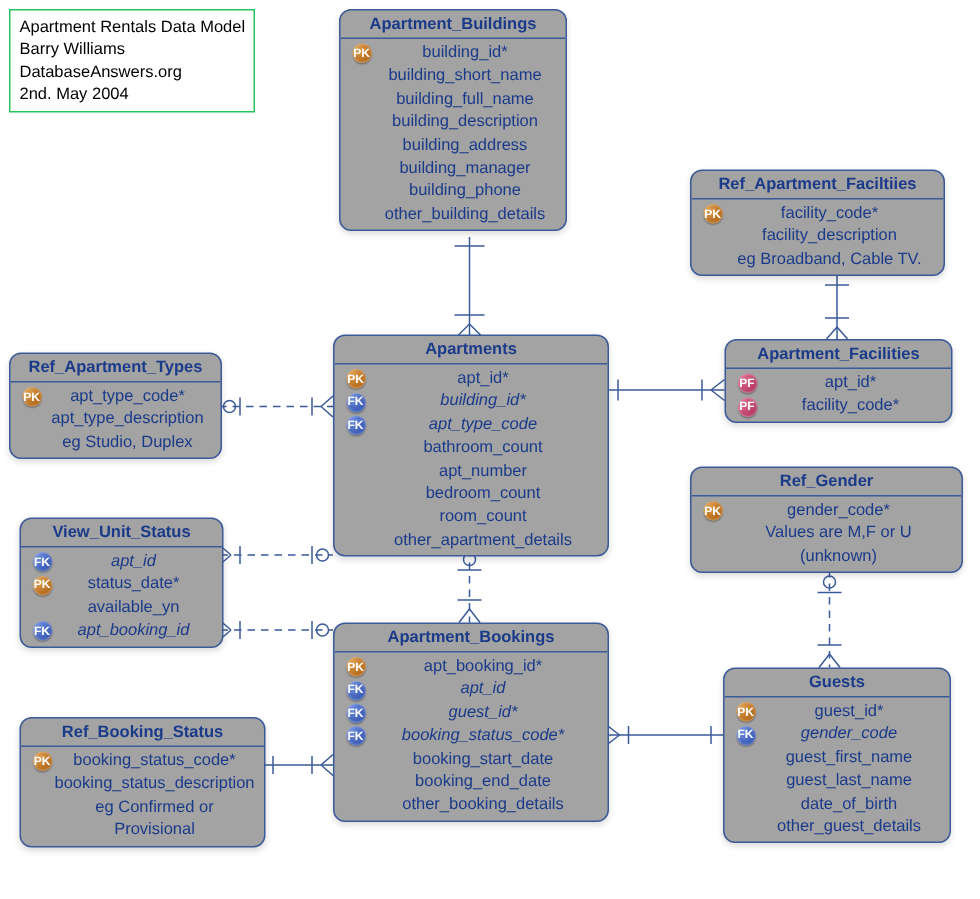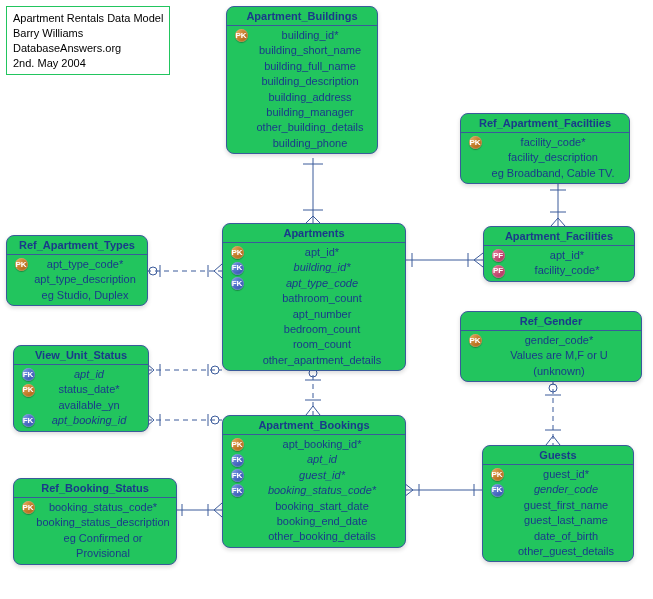--- a/index.html
+++ b/index.html
@@ -15,21 +15,21 @@
     position: absolute;
     border: 1px solid #22c55e;
     padding: 4px 6px;
     line-height: 1.35;
     color: #000;
   }
   .entity {
     position: absolute;
     border: 1px solid #3a5a9a;
     border-radius: 8px;
-    background: #22c55e;
+    background: #a3a3a3;
     box-shadow: 0 2px 4px rgba(0,0,0,0.15);
     overflow: hidden;
   }
   .entity-title {
     text-align: center;
     padding: 3px 6px;
     font-weight: bold;
     color: #1a3a8a;
     border-bottom: 1px solid #3a5a9a;
   }
@@ -185,25 +185,25 @@
       <div class="row">
         <span class="key-col"></span>
         <span class="field ">building_address</span>
       </div>
       <div class="row">
         <span class="key-col"></span>
         <span class="field ">building_manager</span>
       </div>
       <div class="row">
         <span class="key-col"></span>
+        <span class="field ">building_phone</span>
+      </div>
+      <div class="row">
+        <span class="key-col"></span>
         <span class="field ">other_building_details</span>
-      </div>
-      <div class="row">
-        <span class="key-col"></span>
-        <span class="field ">building_phone</span>
       </div>
     </div>
   </div>
 <div class="entity" style="left:460px;top:113px;width:168px;">
     <div class="entity-title">Ref_Apartment_Faciltiies</div>
     <div class="entity-body">
       <div class="row">
         <span class="key-col">
           <span class="pk-badge">PK</span>
         </span>

